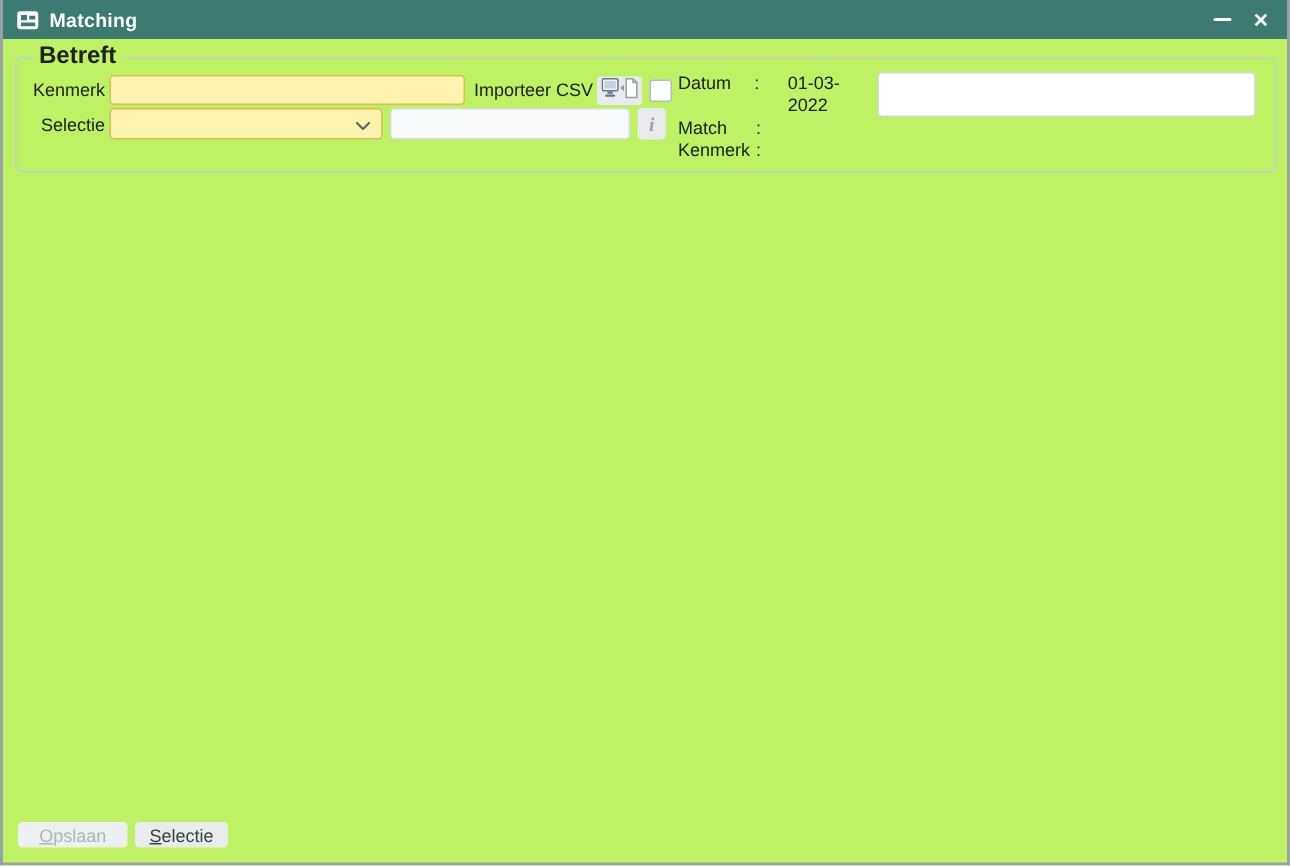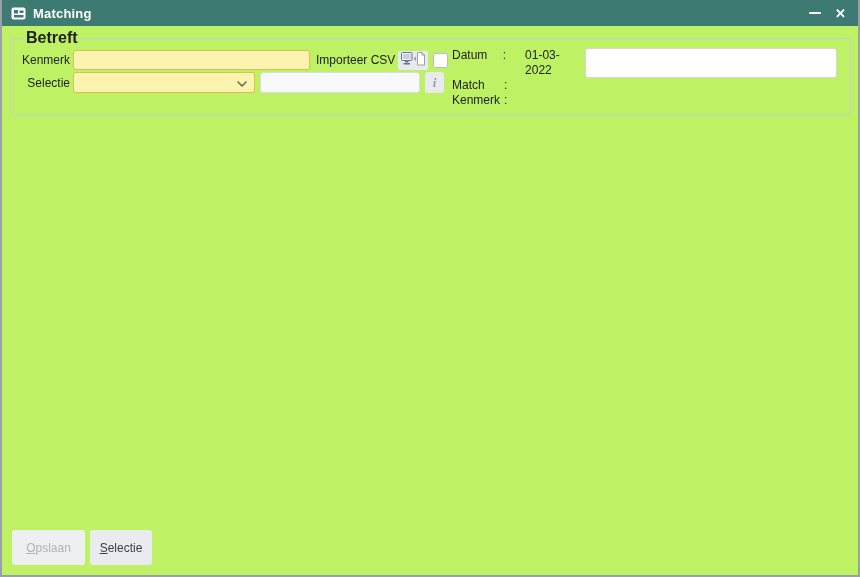--- a/index.html
+++ b/index.html
@@ -106,21 +106,21 @@
     border:1px solid #d3d7db; border-radius:3px;
     resize:none; font-family:inherit; font-size:12px; padding:2px 4px;
     display:block;
   }
   
   .footer {
     position:absolute; left:10px; bottom:10px;
     display:flex; gap:5px;
   }
   .btn {
-    height:35px; border:none; border-radius:3px;
+    height:17px; border:none; border-radius:3px;
     font-family:inherit; font-size:12px;
     display:flex; align-items:center; justify-content:center;
   }
   .btn span { display:inline-block; }
   .btn span::first-letter { text-decoration:underline; }
   .btn-save { width:73px; background:#edeff1; color:#aeb4ba; cursor:default; }
   .btn-cancel { width:62px; background:#e9ebee; color:#3c4043; cursor:pointer; }
 </style>
 </head>
 <body>

